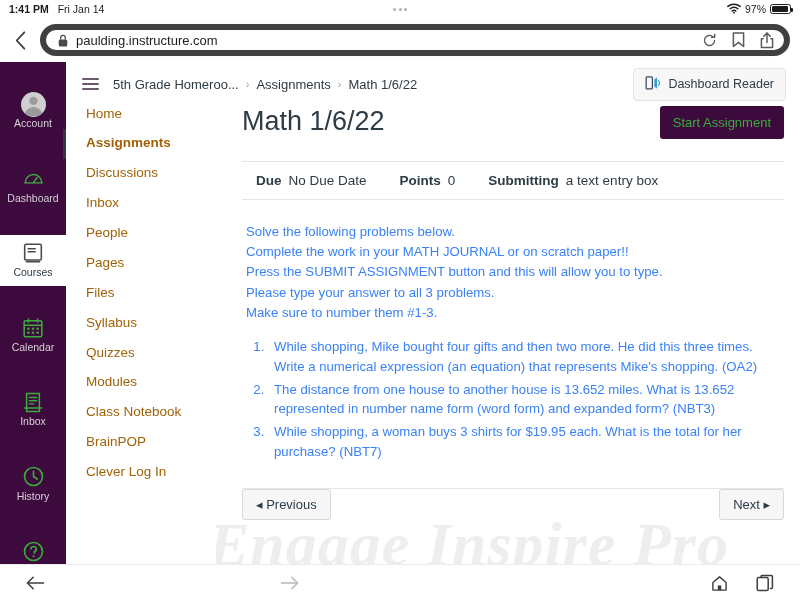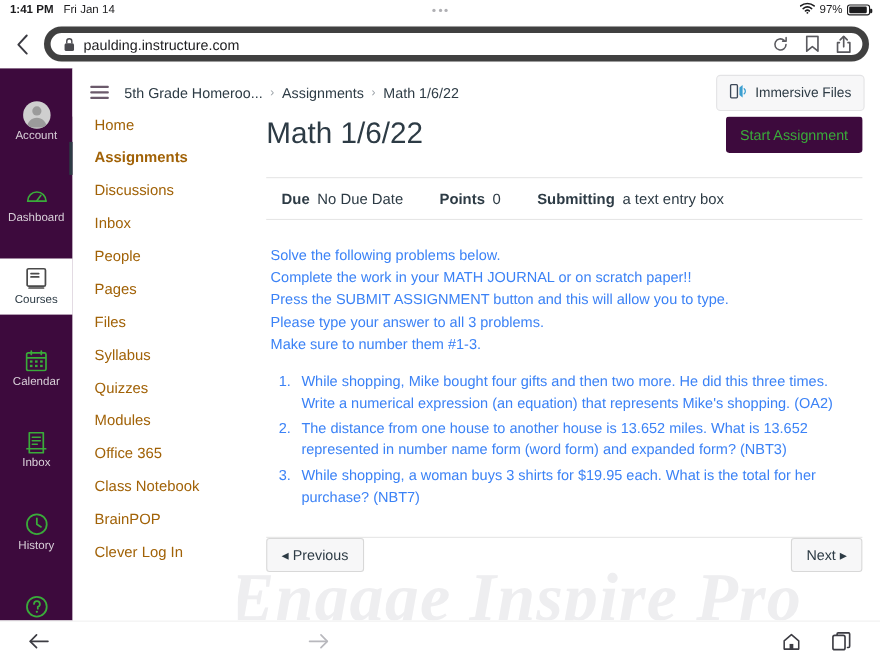--- a/index.html
+++ b/index.html
@@ -437,21 +437,20 @@
     <div class="cn-item">Home</div>
     <div class="cn-item active">Assignments</div>
     <div class="cn-item">Discussions</div>
     <div class="cn-item">Inbox</div>
     <div class="cn-item">People</div>
     <div class="cn-item">Pages</div>
     <div class="cn-item">Files</div>
     <div class="cn-item">Syllabus</div>
     <div class="cn-item">Quizzes</div>
     <div class="cn-item">Modules</div>
-    <div class="cn-item">Office 365</div>
     <div class="cn-item">Class Notebook</div>
     <div class="cn-item">BrainPOP</div>
     <div class="cn-item">Clever Log In</div>
   </nav>
 
   <main class="content">
     <div class="watermark">Engage  Inspire  Pro</div>
 
     <div class="content-inner">
       <div class="title-row">
@@ -505,21 +504,21 @@
       <span class="crumb">Math 1/6/22</span>
     </div>
     <button class="immersive-btn">
       <span>
         <svg width="16" height="16" viewBox="0 0 18 18" fill="none">
           <rect x="1.3" y="2.2" width="7" height="13.5" rx="1" stroke="#3c4858" stroke-width="1.4"></rect>
           <path d="M10.4 5.2 13.6 2.6v12.8l-3.2-2.6z" fill="#3b9fd1"></path>
           <path d="M15.2 6.4a3.4 3.4 0 0 1 0 5.2" stroke="#3b9fd1" stroke-width="1.3" stroke-linecap="round"></path>
         </svg>
       </span>
-      <span>Immersive Files</span>
+      <span>Dashboard Reader</span>
     </button>
   </div>
 </div>
 
 <div class="bottombar">
   <div class="bb-slot c1">
     <span class="bb-btn">
       <svg width="19" height="16" viewBox="0 0 20 16" fill="none">
         <path d="M18.5 8H1.8" stroke="#3c3c43" stroke-width="1.6" stroke-linecap="round"></path>
         <path d="M7.6 1.9 1.5 8l6.1 6.1" stroke="#3c3c43" stroke-width="1.6" stroke-linecap="round" stroke-linejoin="round"></path>

